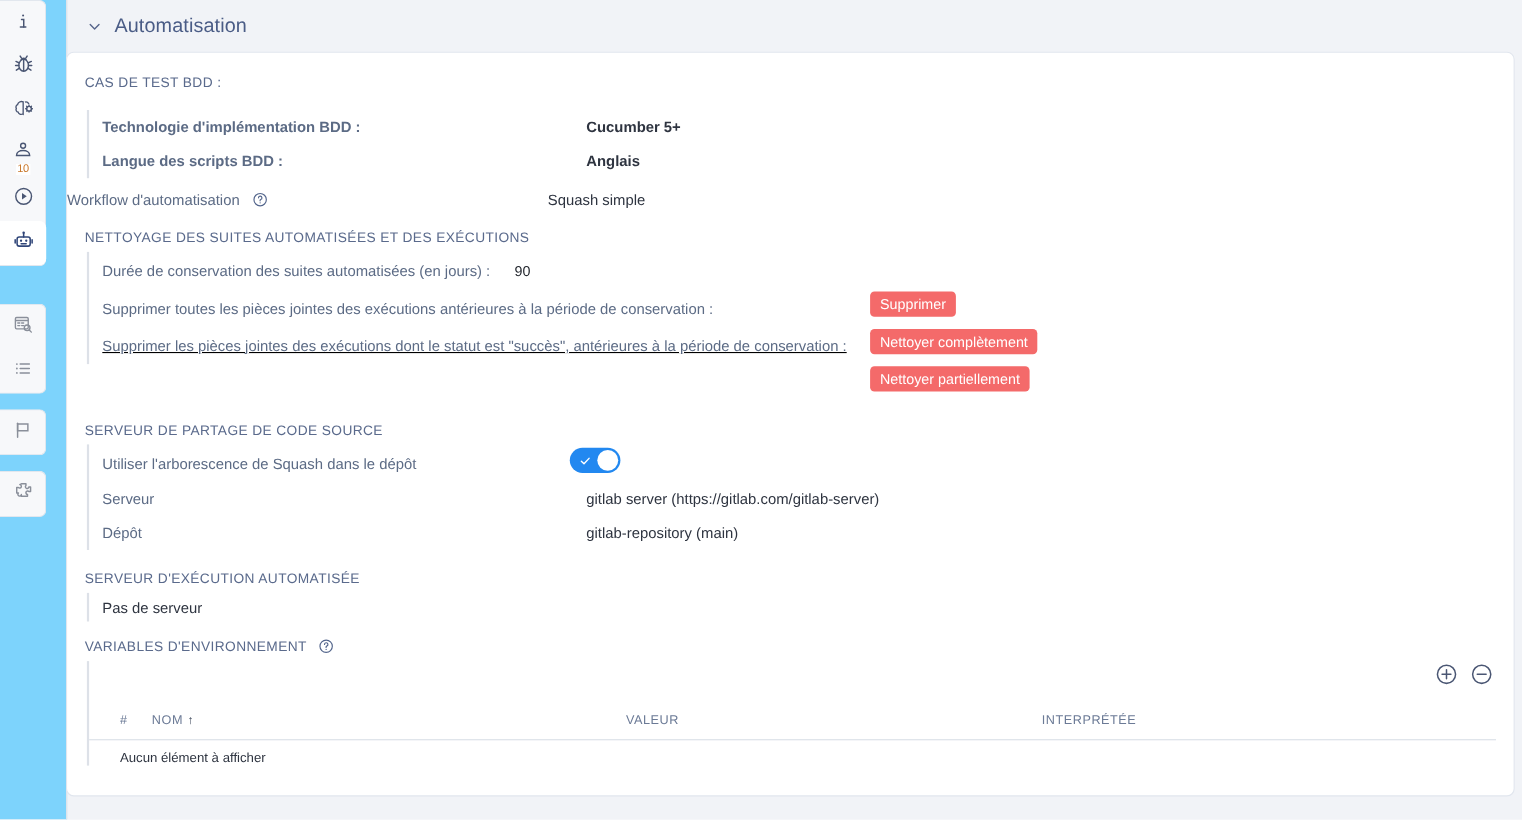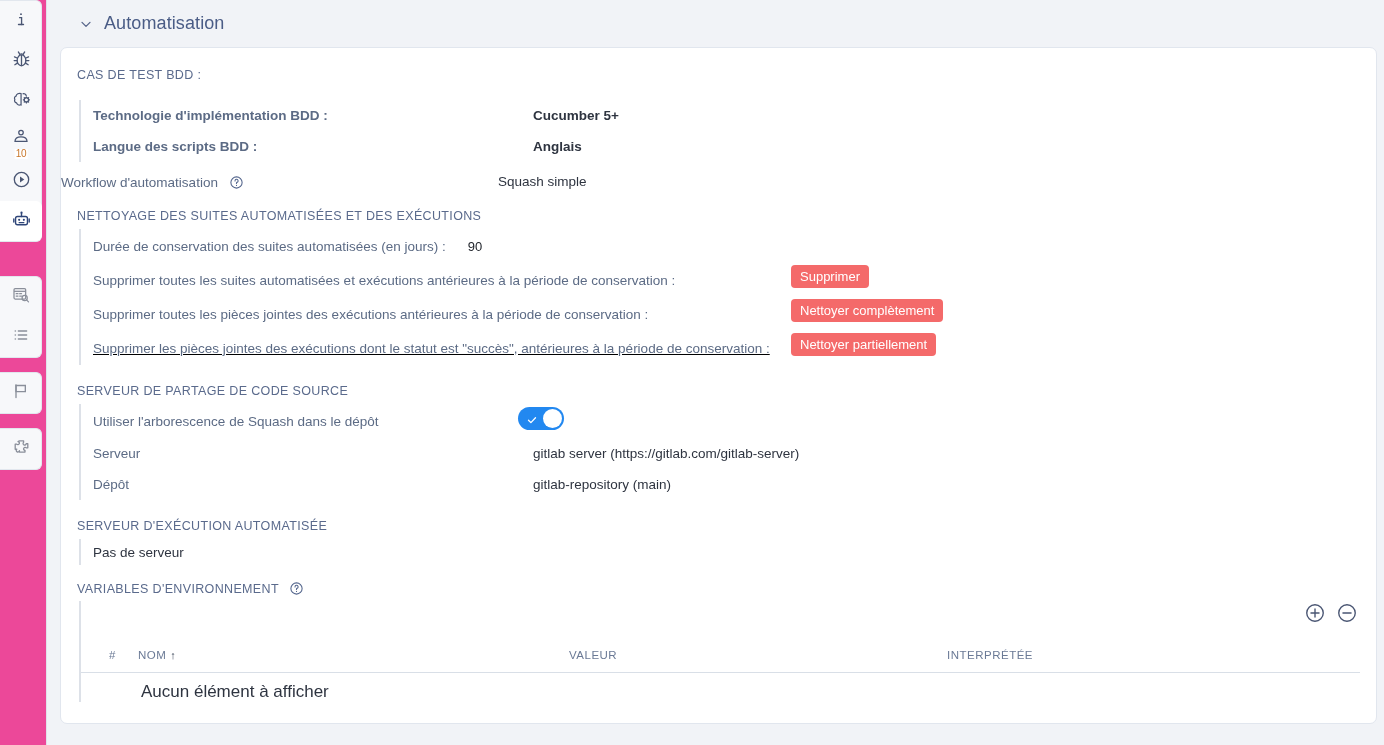--- a/index.html
+++ b/index.html
@@ -7,22 +7,22 @@
     width: 1384px; height: 745px;
     background: #f1f3f7;
     font-family: "Liberation Sans", sans-serif;
     overflow: hidden;
   }
   #app { position: relative; width: 1384px; height: 745px; }
 
   
   #rail {
     position: absolute; left: 0; top: 0;
-    width: 47px; height: 745px;
-    background: #ec4899;
+    width: 61px; height: 745px;
+    background: #7dd3fc;
     border-right: 1px solid #dfe3ea;
   }
   .rail-group {
     background: #f7f8fa;
     border: 1px solid #e2e7ee;
     border-left: none;
     border-radius: 0 6px 6px 0;
     margin-bottom: 10px;
     width: 42px;
   }
@@ -174,24 +174,23 @@
   .th {
     position: absolute;
     top: 6px;
     font-size: 11.5px;
     letter-spacing: 0.5px;
     color: #6b7a96;
     white-space: nowrap;
   }
   .sortarrow { color: #3a4558; font-size: 11px; margin-left: 4px; }
   .empty-row {
-    font-size: 17px;
+    font-size: 12px;
     color: #2e3440;
     padding: 9px 0 0 28px;
-    margin-left: 32px;
   }
   .icon-btn {
     position: absolute;
     width: 22px; height: 22px;
     color: #4a5673;
     cursor: pointer;
   }
 </style>
 </head>
 <body>
@@ -353,23 +352,20 @@
         </span>
         <span class="val" style="left:437px; top:1px;">Squash simple</span>
       </div>
 
       <div class="sec-title" style="left:16px; top:161px;">NETTOYAGE DES SUITES AUTOMATISÉES ET DES EXÉCUTIONS</div>
 
       <div class="grouped" style="left:18px; top:181px; width:1000px;">
         <div class="row" style="height:34px;">
           <span class="lbl">Durée de conservation des suites automatisées (en jours) :</span>
           <span class="inline-val">90</span>
-        </div>
-        <div class="row" style="height:34px;">
-          <span class="lbl">Supprimer toutes les suites automatisées et exécutions antérieures à la période de conservation :</span>
         </div>
         <div class="row" style="height:34px;">
           <span class="lbl">Supprimer toutes les pièces jointes des exécutions antérieures à la période de conservation :</span>
         </div>
         <div class="row" style="height:34px;text-decoration:underline;">
           <span class="lbl">Supprimer les pièces jointes des exécutions dont le statut est "succès", antérieures à la période de conservation :</span>
         </div>
       </div>
 
       <button class="btn-danger" style="left:730px; top:217px;">Supprimer</button>

